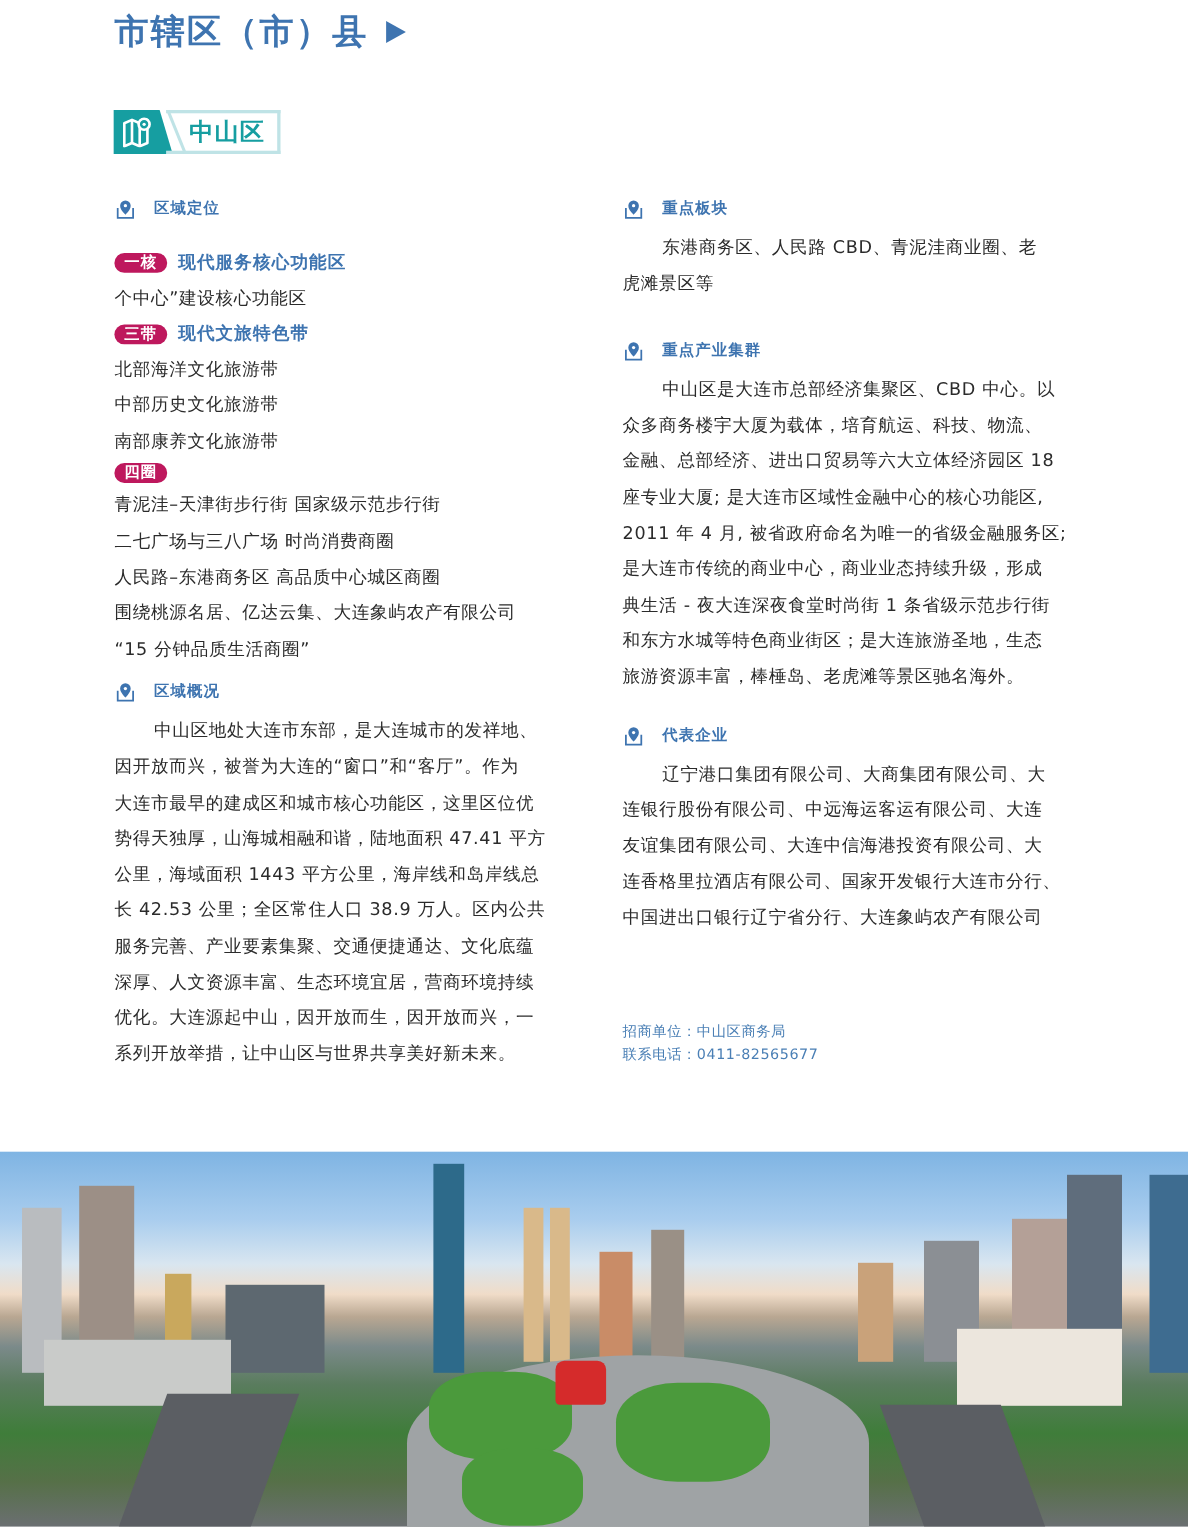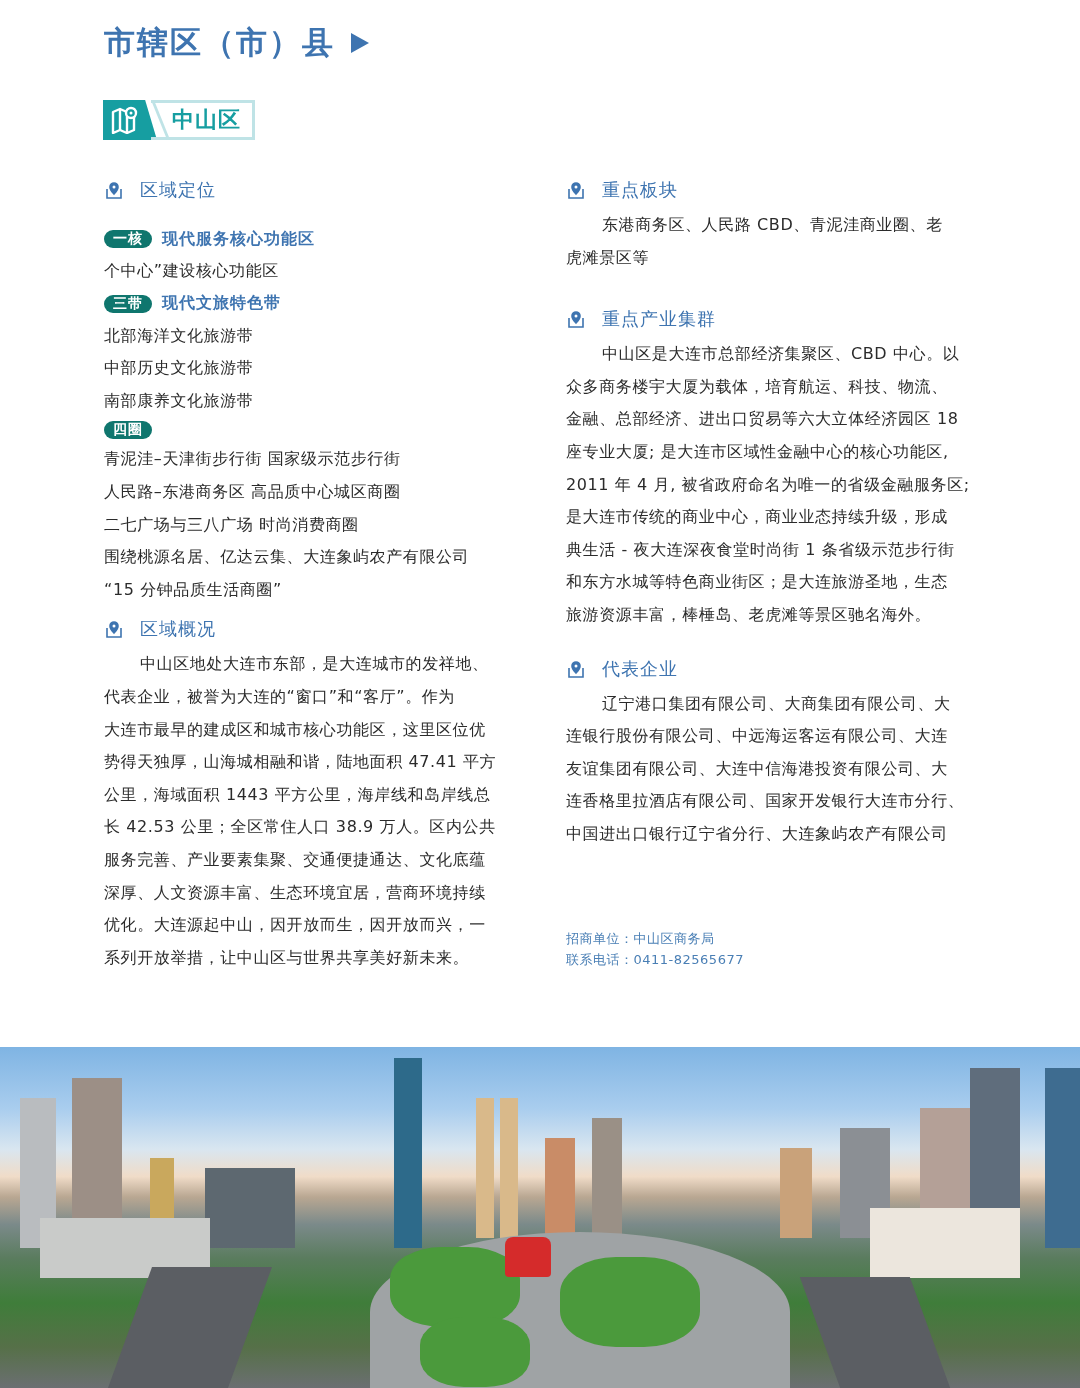--- a/index.html
+++ b/index.html
@@ -1,20 +1,20 @@
 <!DOCTYPE html>
 <html><head>
 <meta charset="utf-8">
 <style>
   * { box-sizing: border-box; margin: 0; padding: 0; }
   html, body { width: 1080px; height: 1388px; background: #ffffff; overflow: hidden; }
   body { position: relative; font-family: "DejaVu Sans", "Liberation Sans", sans-serif; color: #2b2b2b; }
 
   .page-title {
-    position: absolute; left: 104px; top: 22px;
+    position: absolute; left: 104px; top: 8px;
     font-size: 31px; font-weight: bold; color: #3e74b0; letter-spacing: 2px;
     display: flex; align-items: center; gap: 12px;
   }
   .page-title .arrow { width: 0; height: 0; border-left: 18px solid #3e74b0; border-top: 10px solid transparent; border-bottom: 10px solid transparent; margin-left: 4px; }
 
   .district-tag { position: absolute; left: 103px; top: 100px; height: 28px; display: flex; }
   .district-tag .icon-box {
     width: 54px; height: 40px; background: #169ea1;
     clip-path: polygon(0 0, 78% 0, 100% 100%, 0 100%);
     display: flex; align-items: center; justify-content: flex-start; padding-left: 8px;
@@ -29,29 +29,29 @@
     content: ""; position: absolute; left: 0; top: -3px; width: 14px; height: 40px;
     border-left: 3px solid #bfe3e6; transform: skewX(22deg); transform-origin: top left;
   }
 
   .col { position: absolute; width: 420px; }
   .col-left { left: 104px; top: 175px; }
   .col-right { left: 566px; top: 175px; }
 
   .sec-head { display: flex; align-items: center; height: 30px; margin-bottom: 4px; }
   .sec-head svg { width: 20px; height: 20px; margin-right: 16px; }
-  .sec-head span { font-size: 18px; font-weight: normal; color: #3e74b0; letter-spacing: 1px; }
+  .sec-head span { font-size: 14px; font-weight: bold; color: #3e74b0; letter-spacing: 1px; }
 
   .line { font-size: 16px; line-height: 32.6px; color: #2b2b2b; white-space: nowrap; letter-spacing: 0.6px; }
   .indent { text-indent: 36px; }
 
   .sub-head { display: flex; align-items: center; height: 32px; }
   .badge {
     display: inline-flex; align-items: center; justify-content: center;
-    background: #0f766e; color: #fff; font-size: 14px; font-weight: bold;
+    background: #be185d; color: #fff; font-size: 14px; font-weight: bold;
     width: 48px; height: 18px; border-radius: 9px; margin-right: 10px; letter-spacing: 1px;
   }
   .sub-title { font-size: 16px; font-weight: bold; color: #3e74b0; letter-spacing: 1px; }
 
   .contact { position: absolute; left: 566px; top: 928px; font-size: 13px; line-height: 21px; color: #4a7fb5; letter-spacing: 0.5px; }
 
   .photo {
     position: absolute; left: 0; top: 1047px; width: 1080px; height: 341px; overflow: hidden;
     background: linear-gradient(180deg, #7fb4e3 0%, #a9cdee 18%, #d9e6f0 30%, #f0dcc8 38%, #b9a792 44%, #7b8a8a 52%, #5a7c5e 62%, #3f7d3a 75%, #567048 88%, #6b6f72 100%);
   }
@@ -103,36 +103,36 @@
     <span class="sub-title">现代文旅特色带</span>
   </div>
   <div class="line">北部海洋文化旅游带</div>
   <div class="line">中部历史文化旅游带</div>
   <div class="line">南部康养文化旅游带</div>
 
   <div class="sub-head" style="height:26px">
     <span class="badge">四圈</span>
   </div>
   <div class="line">青泥洼–天津街步行街 国家级示范步行街</div>
+  <div class="line">二七广场与三八广场 时尚消费商圈</div>
   <div class="line">人民路–东港商务区 高品质中心城区商圈</div>
-  <div class="line">二七广场与三八广场 时尚消费商圈</div>
   <div class="line">围绕桃源名居、亿达云集、大连象屿农产有限公司</div>
   <div class="line">“15 分钟品质生活商圈”</div>
 
   <div style="height:8px"></div>
   <div class="sec-head">
     <svg viewBox="0 0 20 20" fill="none" stroke="#3e74b0" stroke-width="1.6">
         <path d="M3 9 L3 18 L17 18 L17 9"></path>
         <path d="M10 14 C7 11 6 9 6 7 A4 4 0 0 1 14 7 C14 9 13 11 10 14 Z" fill="#3e74b0"></path>
         <circle cx="10" cy="7" r="1.5" fill="#fff" stroke="none"></circle>
       </svg>
     <span>区域概况</span>
   </div>
   <div class="line indent">中山区地处大连市东部，是大连城市的发祥地、</div>
-  <div class="line">代表企业，被誉为大连的“窗口”和“客厅”。作为</div>
+  <div class="line">因开放而兴，被誉为大连的“窗口”和“客厅”。作为</div>
   <div class="line">大连市最早的建成区和城市核心功能区，这里区位优</div>
   <div class="line">势得天独厚，山海城相融和谐，陆地面积 47.41 平方</div>
   <div class="line">公里，海域面积 1443 平方公里，海岸线和岛岸线总</div>
   <div class="line">长 42.53 公里；全区常住人口 38.9 万人。区内公共</div>
   <div class="line">服务完善、产业要素集聚、交通便捷通达、文化底蕴</div>
   <div class="line">深厚、人文资源丰富、生态环境宜居，营商环境持续</div>
   <div class="line">优化。大连源起中山，因开放而生，因开放而兴，一</div>
   <div class="line">系列开放举措，让中山区与世界共享美好新未来。</div>
 </div>
 

